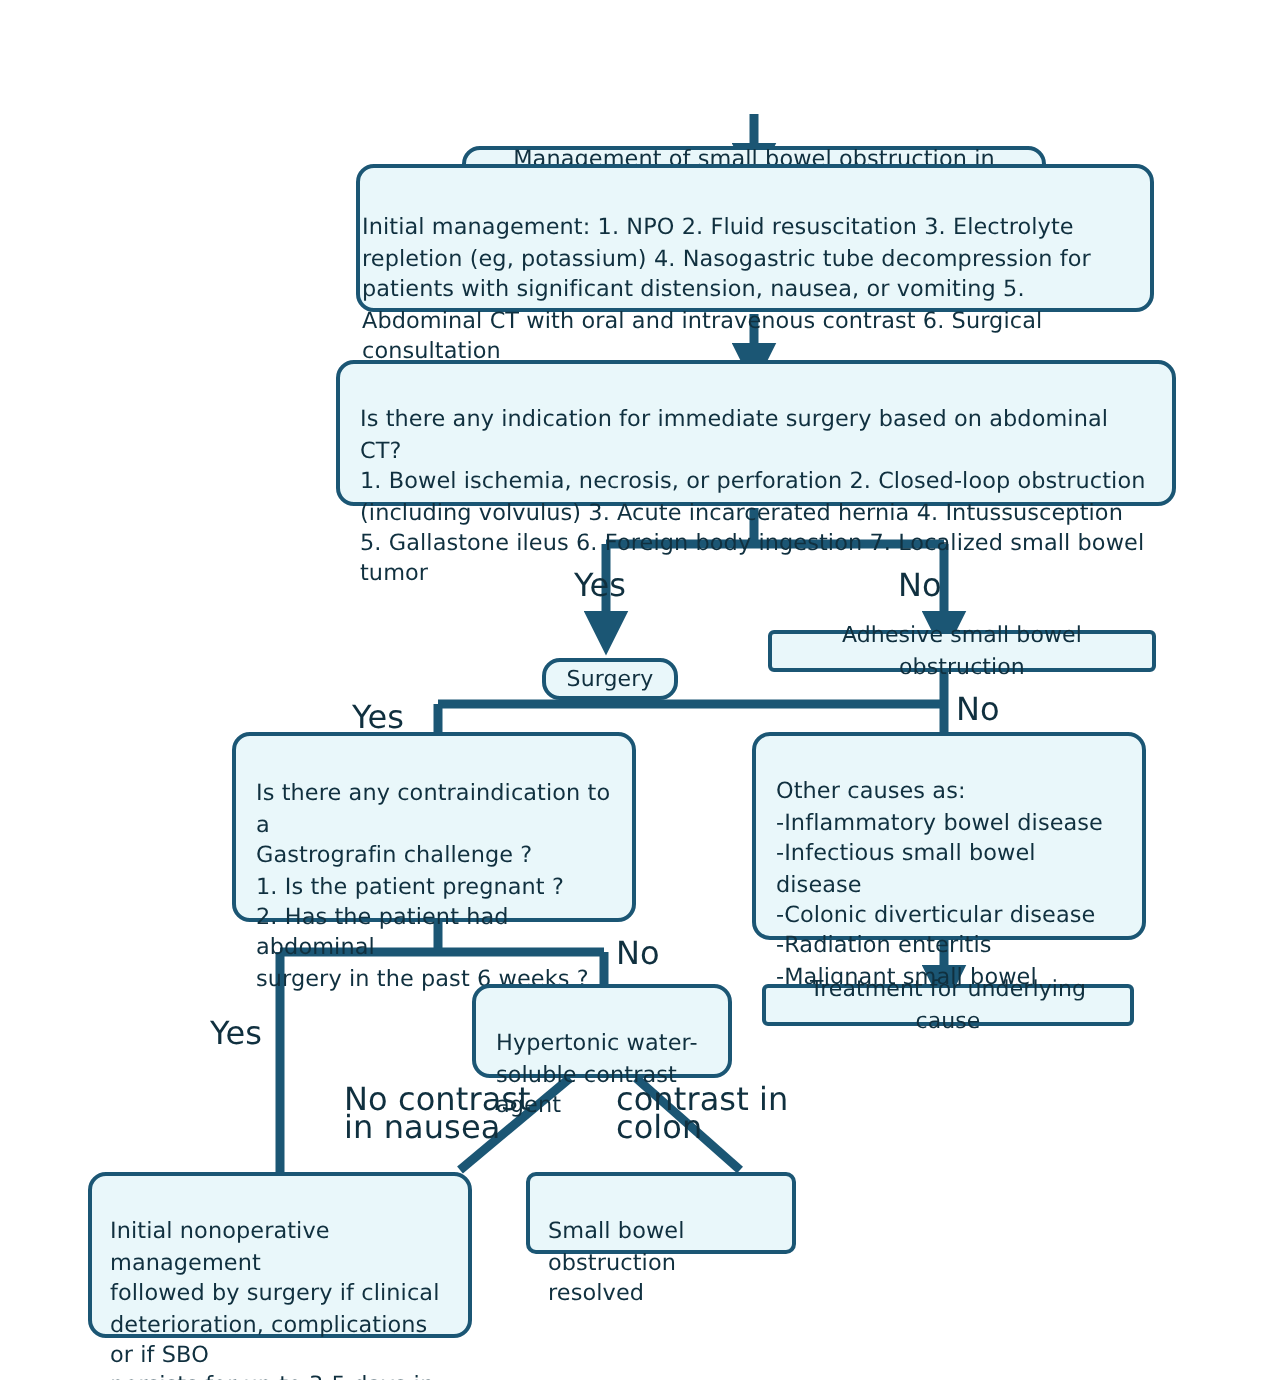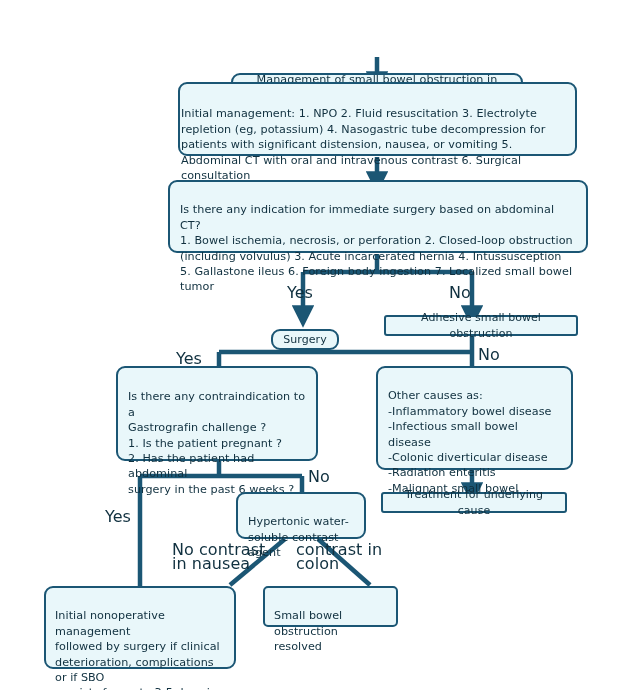--- a/index.html
+++ b/index.html
@@ -157,16 +157,16 @@
 
   <div class="edge-label" style="left:478px; top:348px;">No</div>
 
   <div class="edge-label" style="left:308px; top:470px;">No</div>
 
   <div class="edge-label" style="left:105px; top:510px;">Yes</div>
 
   <div class="edge-label" style="left:172px; top:543px;">No contrast
 in nausea</div>
 
-  <div class="edge-label" style="left:296px; top:543px;">contrast in
+  <div class="edge-label" style="left:308px; top:543px;">contrast in
 colon</div>
 
 </div>
 
 </body></html>

